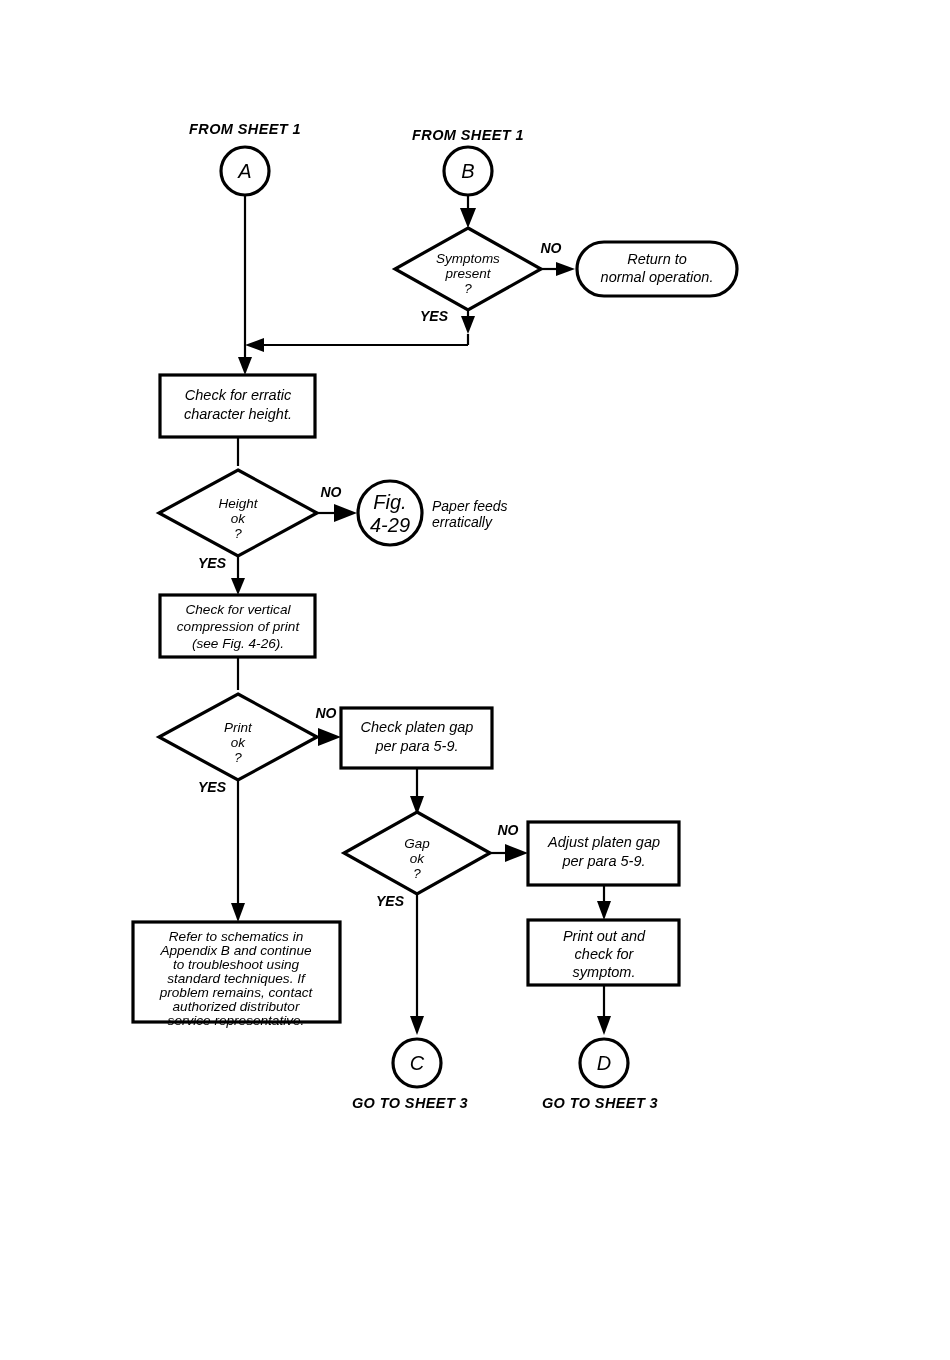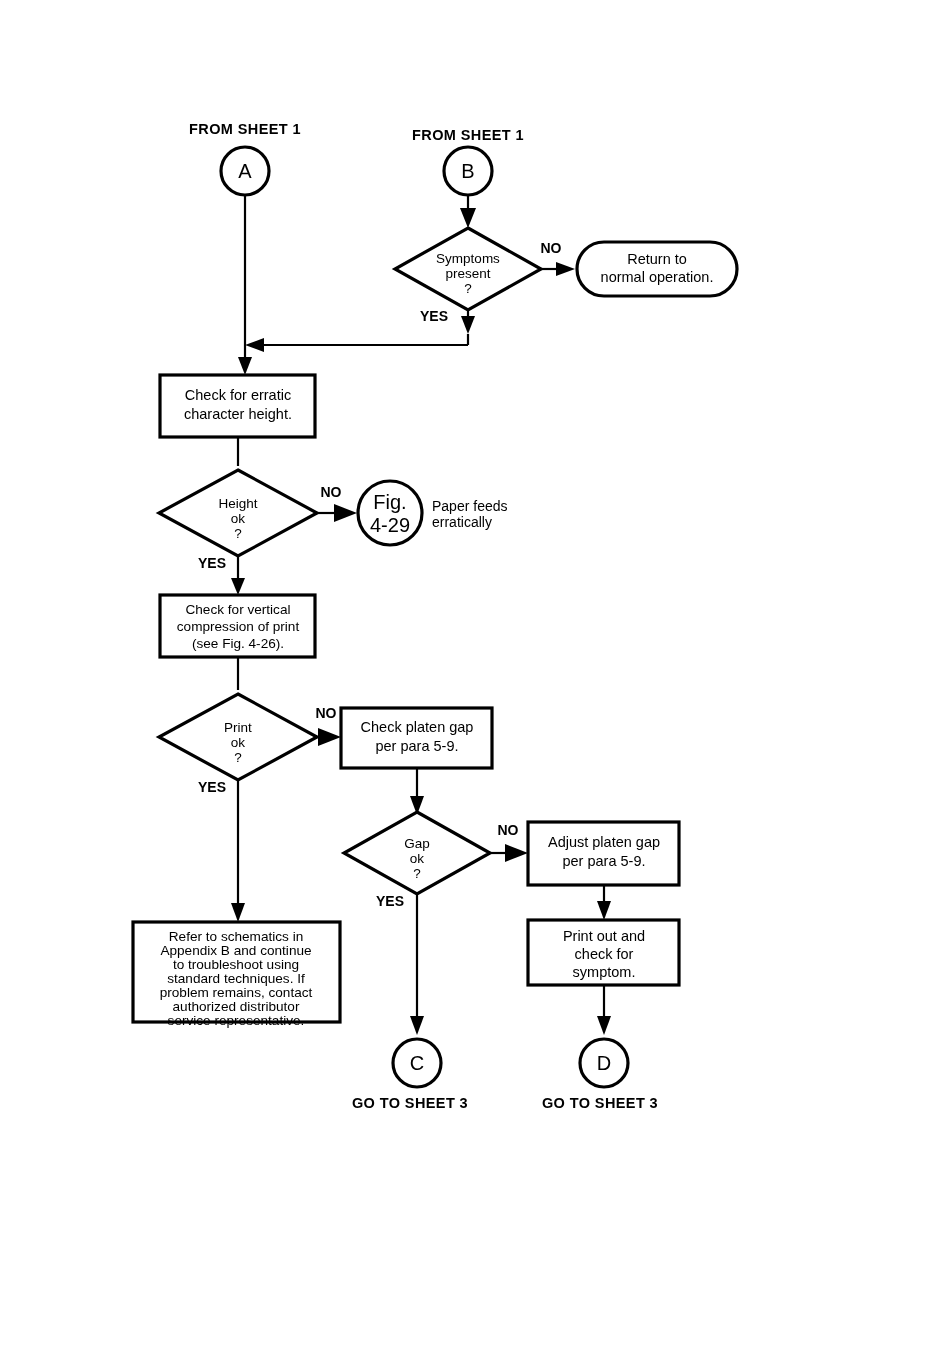--- a/index.html
+++ b/index.html
@@ -12,20 +12,21 @@
     width: 950px;
     height: 1360px;
     font-family: "Liberation Sans", sans-serif;
     color: #000000;
     overflow: hidden;
   }
   #flow-root {
     position: relative;
     width: 950px;
     height: 1360px;
+    font-style: italic;
   }
   svg#flow-svg {
     display: block;
     width: 950px;
     height: 1360px;
   }
   .shape-stroke {
     fill: #ffffff;
     stroke: #000000;
     stroke-width: 3.2;

